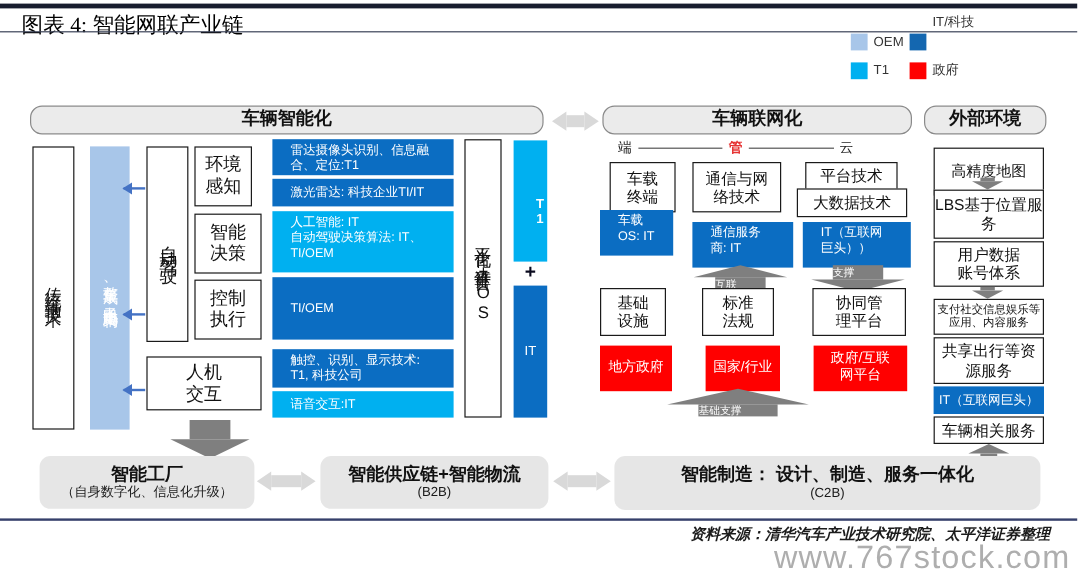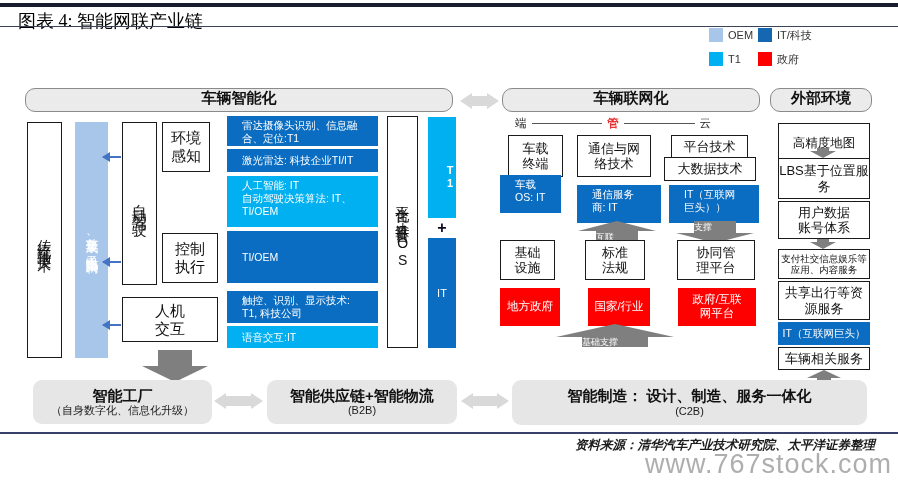--- a/index.html
+++ b/index.html
@@ -65,21 +65,21 @@
   <div class="abs titletext">图表 4: 智能网联产业链</div>
   <div class="abs titleline"></div>
 
   <div class="abs" style="left:709px;top:28px">
       <div class="sw" style="background:#a8c6e9"></div>
     </div>
   <div class="abs lgl" style="left:728px;top:28px">OEM</div>
   <div class="abs" style="left:758px;top:28px">
       <div class="sw" style="background:#1467b0"></div>
     </div>
-  <div class="abs lgl" style="left:777px;top:28px">IT/科技</div>
+  <div class="abs lgl" style="left:777px;top:12px">IT/科技</div>
   <div class="abs" style="left:709px;top:52px">
       <div class="sw" style="background:#00b0f0"></div>
     </div>
   <div class="abs lgl" style="left:728px;top:52px">T1</div>
   <div class="abs" style="left:758px;top:52px">
       <div class="sw" style="background:#ff0000"></div>
     </div>
   <div class="abs lgl" style="left:777px;top:52px">政府</div>
 
   <div class="abs hdr" style="left:25px;top:88px;width:428px;height:24px">
@@ -102,20 +102,23 @@
     </div>
   <div class="abs vtext" style="left:75px;top:122px;width:33px;height:236px;background:#a8c6e9;color:#fff;font-size:12.5px;display:flex;align-items:center;justify-content:center">
       <span>整车集成、电子电路架构</span>
     </div>
   <div class="abs wbox vtext" style="left:122px;top:122px;width:35px;height:163px;font-size:15px;letter-spacing:6px">
       <span>自动驾驶</span>
     </div>
 
   <div class="abs wbox" style="left:162px;top:122px;width:48px;height:50px;font-size:15px">
       <span style="width:2em">环境感知</span>
+    </div>
+  <div class="abs wbox" style="left:162px;top:178px;width:56px;height:50px;font-size:15px">
+      <span style="width:2em">智能决策</span>
     </div>
   <div class="abs wbox" style="left:162px;top:233px;width:56px;height:50px;font-size:15px">
       <span style="width:2em">控制执行</span>
     </div>
   <div class="abs wbox" style="left:122px;top:297px;width:96px;height:45px;font-size:15px">
       <span style="width:2em">人机交互</span>
     </div>
 
   <div class="abs barrow" style="left:103px;top:156px;width:18px"></div>
   <div class="abs barrow" style="left:103px;top:261px;width:18px"></div>

